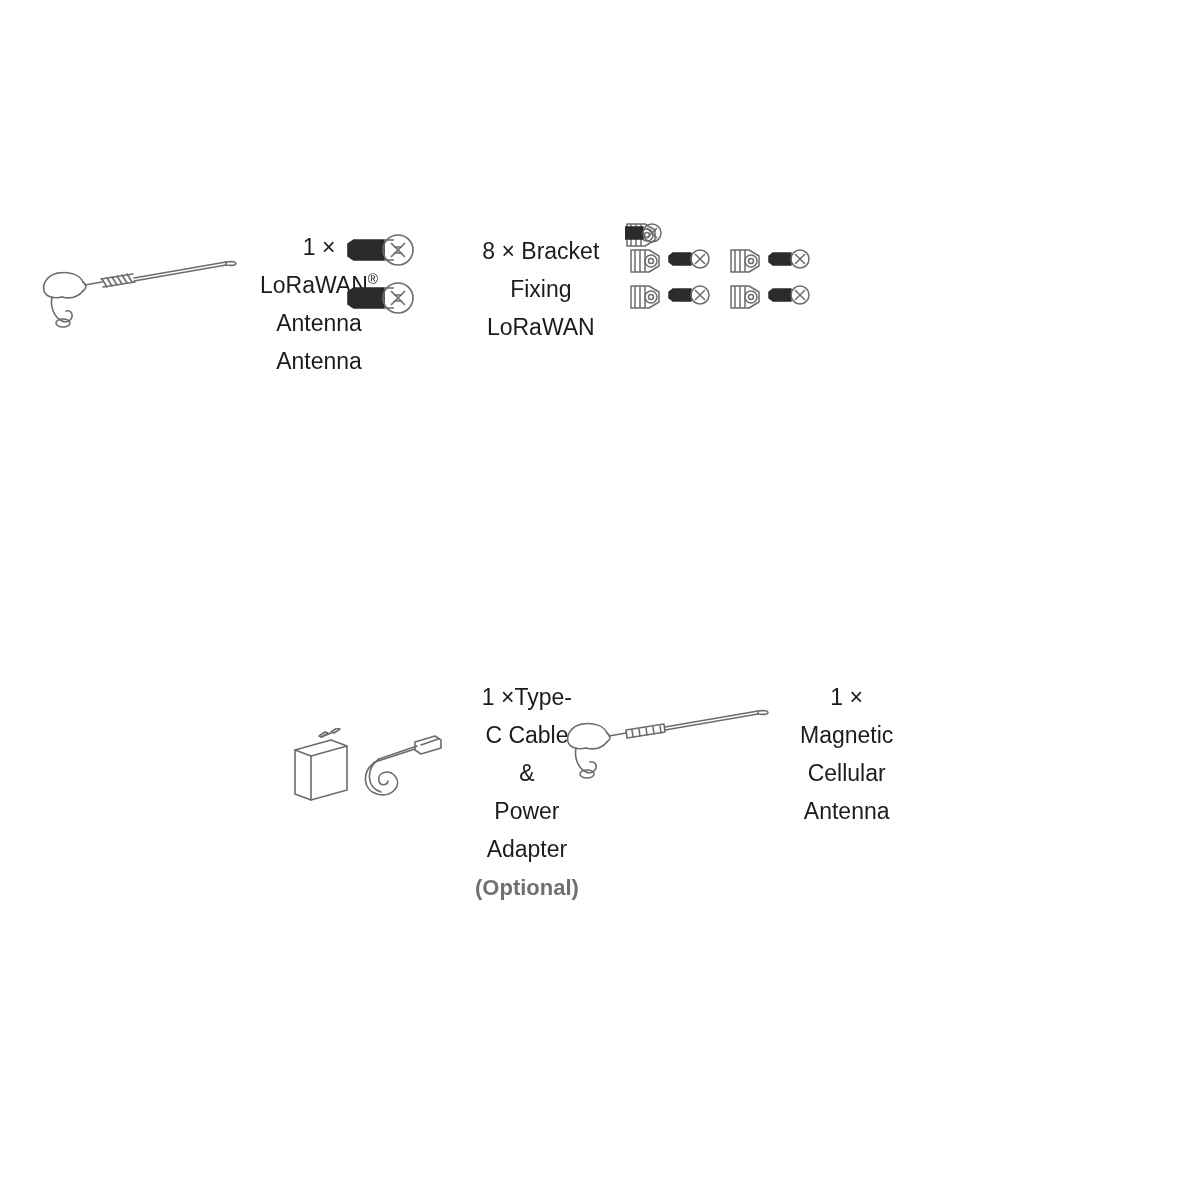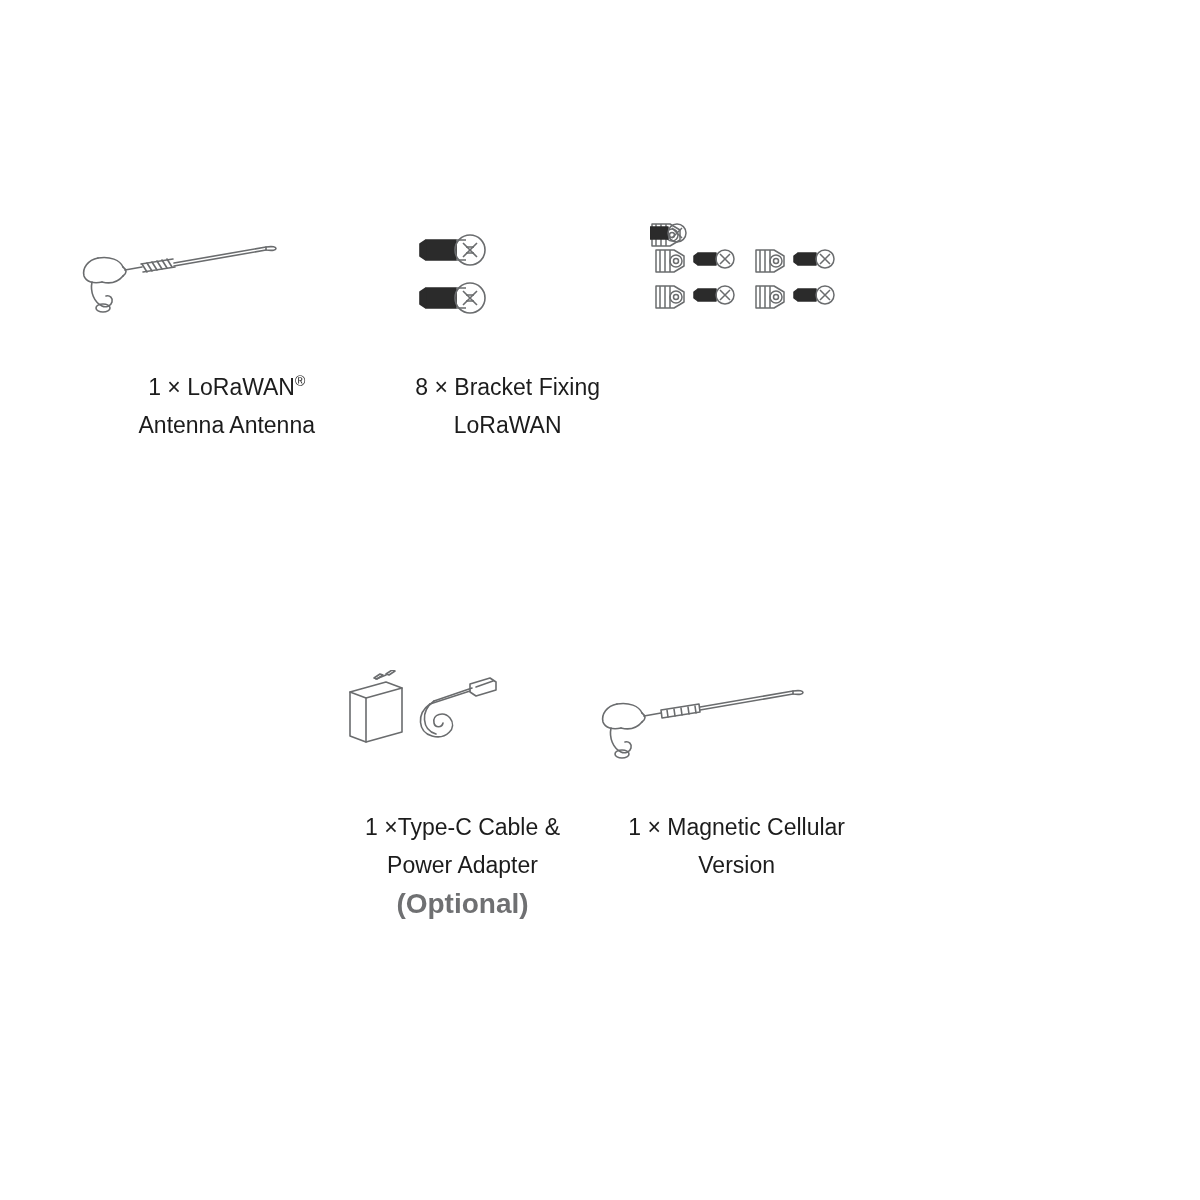--- a/index.html
+++ b/index.html
@@ -34,22 +34,22 @@
   }
   #row-2 {
     left: 275px;
     top: 660px;
     width: 640px;
   }
 
   .item {
     width: 285px;
     display: flex;
-    flex-direction: column;
-    align-items: flex-end;
+    flex-direction: row;
+    align-items: center;
   }
 
   .art {
     height: 140px;
     width: 260px;
     display: flex;
     align-items: center;
     justify-content: center;
   }
   #row-2 .art {
@@ -67,21 +67,21 @@
   .caption sup {
     font-size: 14px;
     vertical-align: super;
     line-height: 0;
   }
   .sub-note {
     display: block;
     margin-top: 2px;
     font-weight: bold;
     color: #6f7072;
-    font-size: 28px;
+    font-size: 22px;
     line-height: 36px;
   }
   #item-power .caption { max-width: 260px; }
   #item-cellular .caption { max-width: 280px; }
 
   svg { display: block; }
 </style>
 </head>
 <body>
 
@@ -233,18 +233,18 @@
             <path d="M72 40 l1 7 M79 39 l1 7 M86 38 l1 7 M93 37 l1 7 M100 36 l1 7"></path>
 
             <path d="M105 37 L198 21"></path>
             <path d="M105 40 L198 24"></path>
             <path d="M198 21 C205 20 208 21 208 22.5 C208 24 205 25 198 24 Z"></path>
           </g>
         </svg>
       </div>
       <div class="caption">
         <span>1 × Magnetic Cellular</span><br>
-        <span>Version</span>
+        <span>Antenna</span>
       </div>
     </div>
 
   </div>
 </div>
 
 </body></html>

